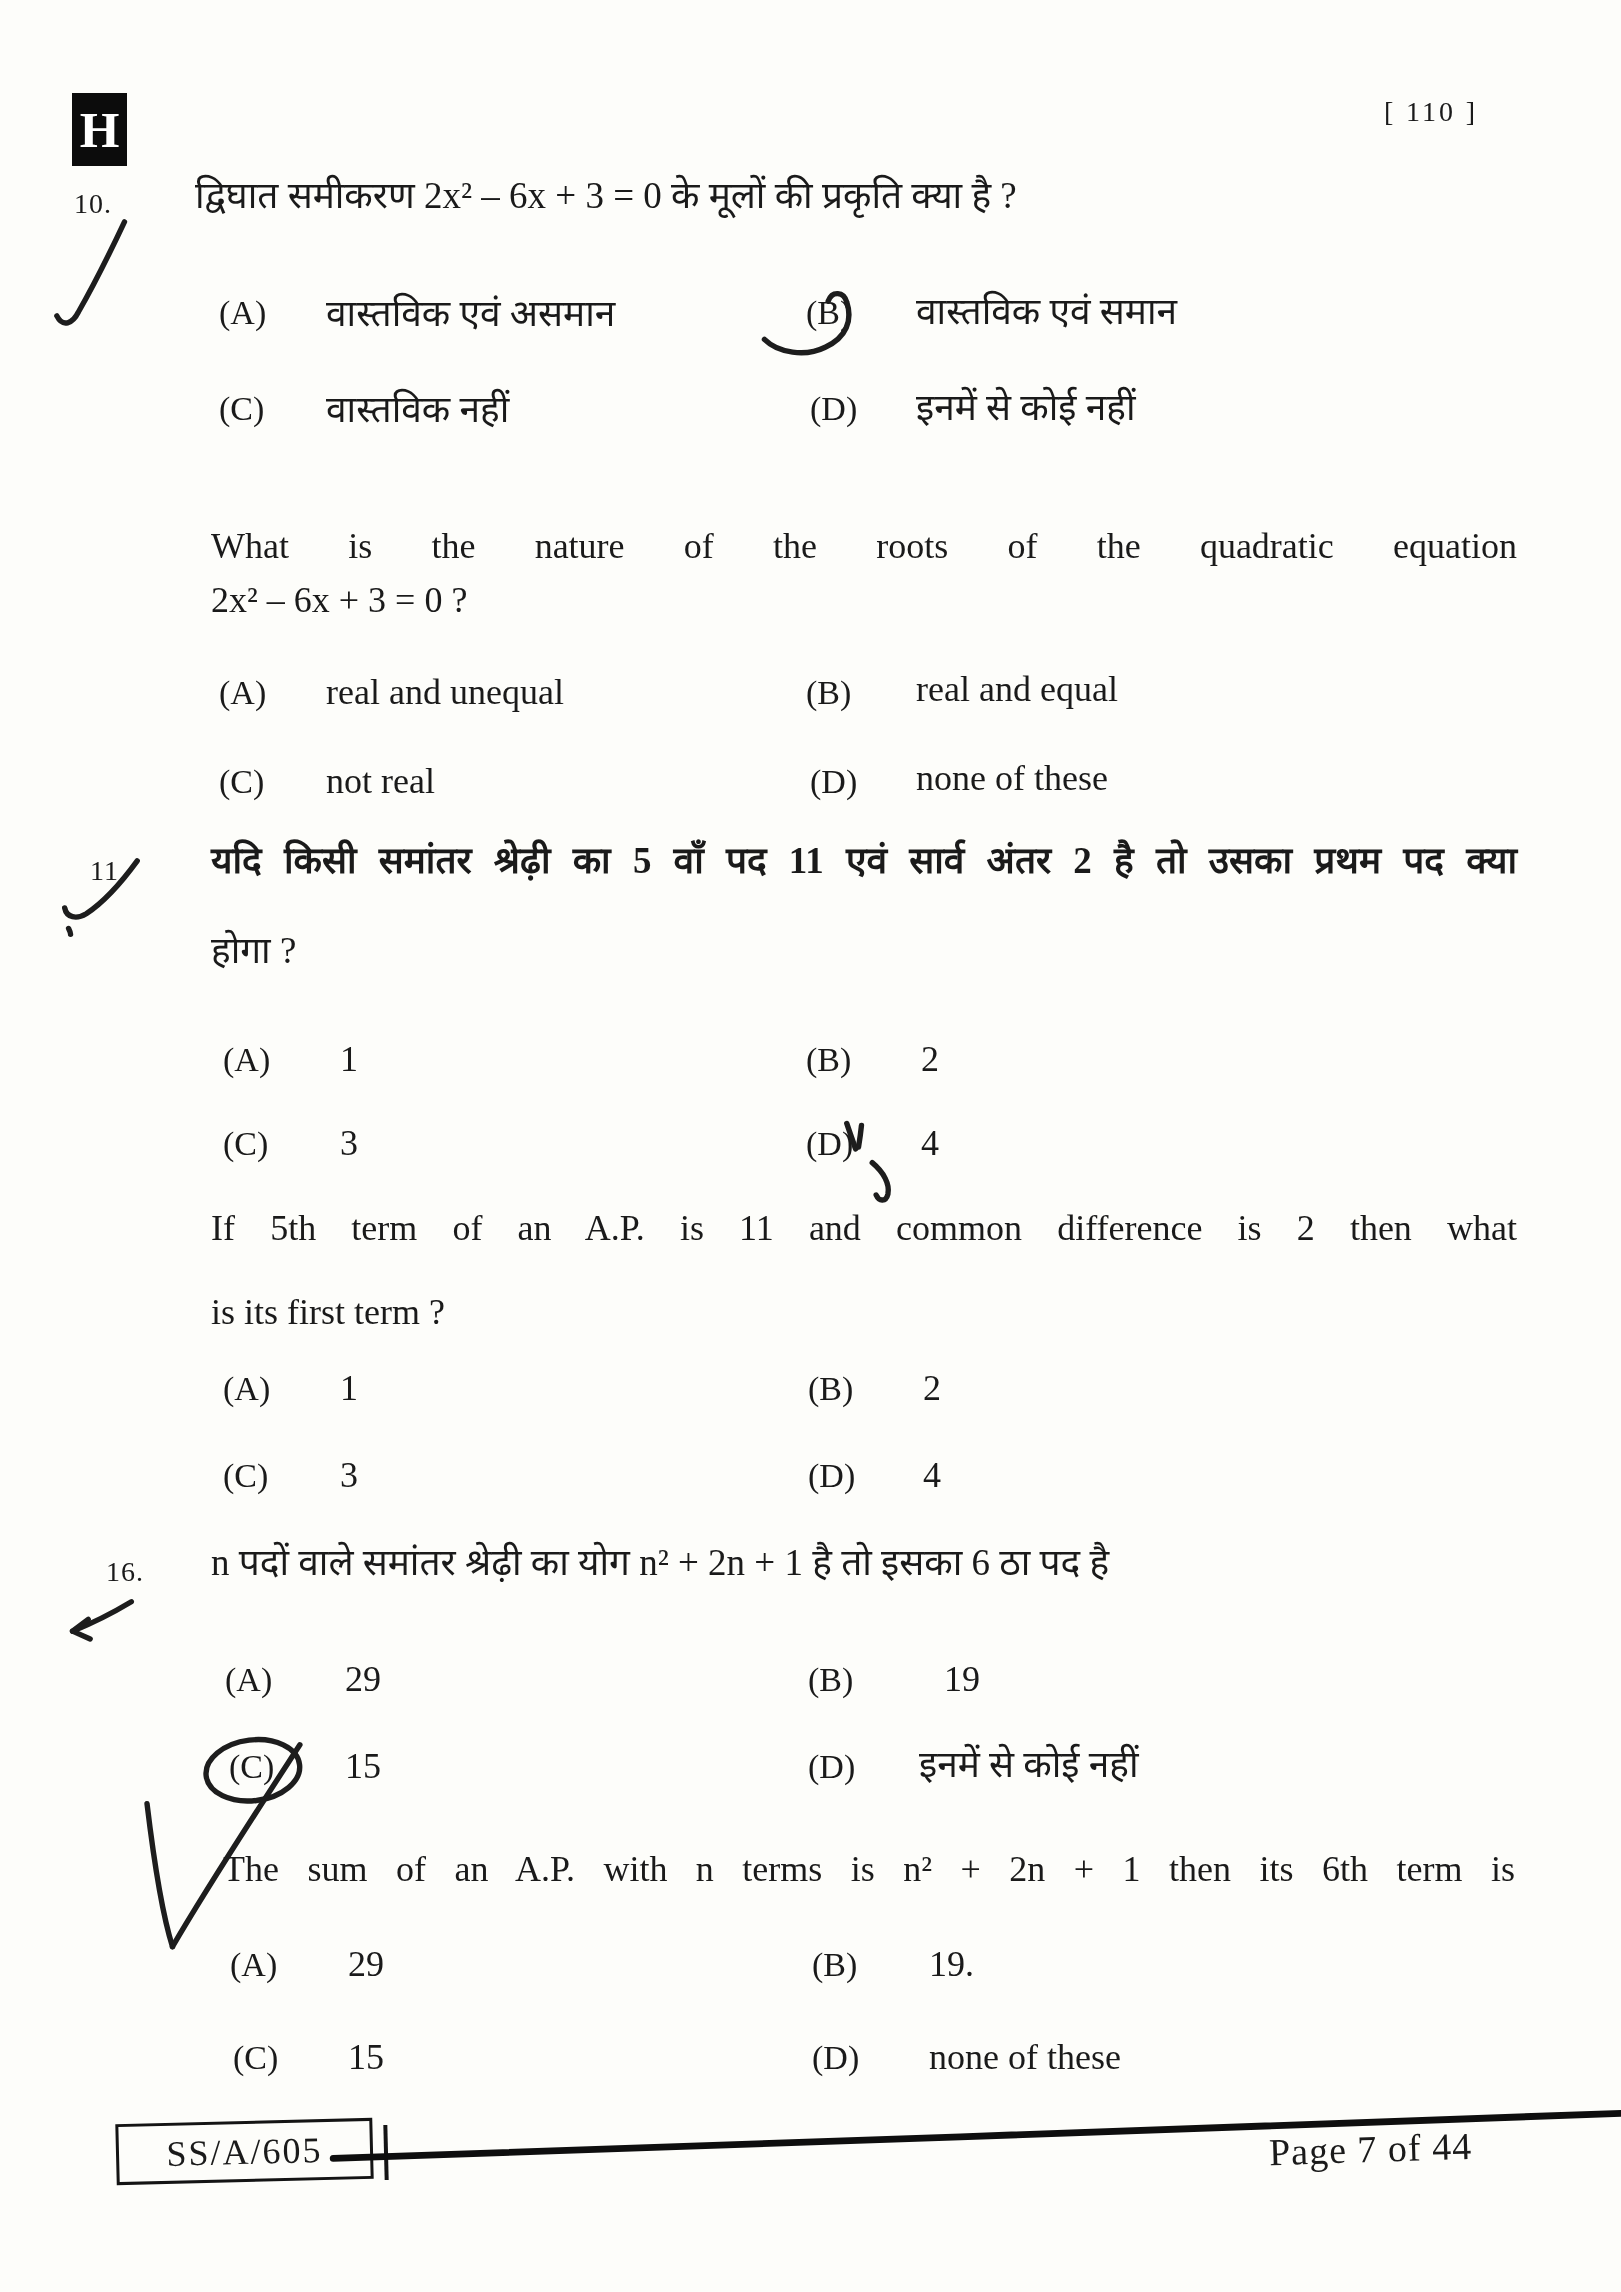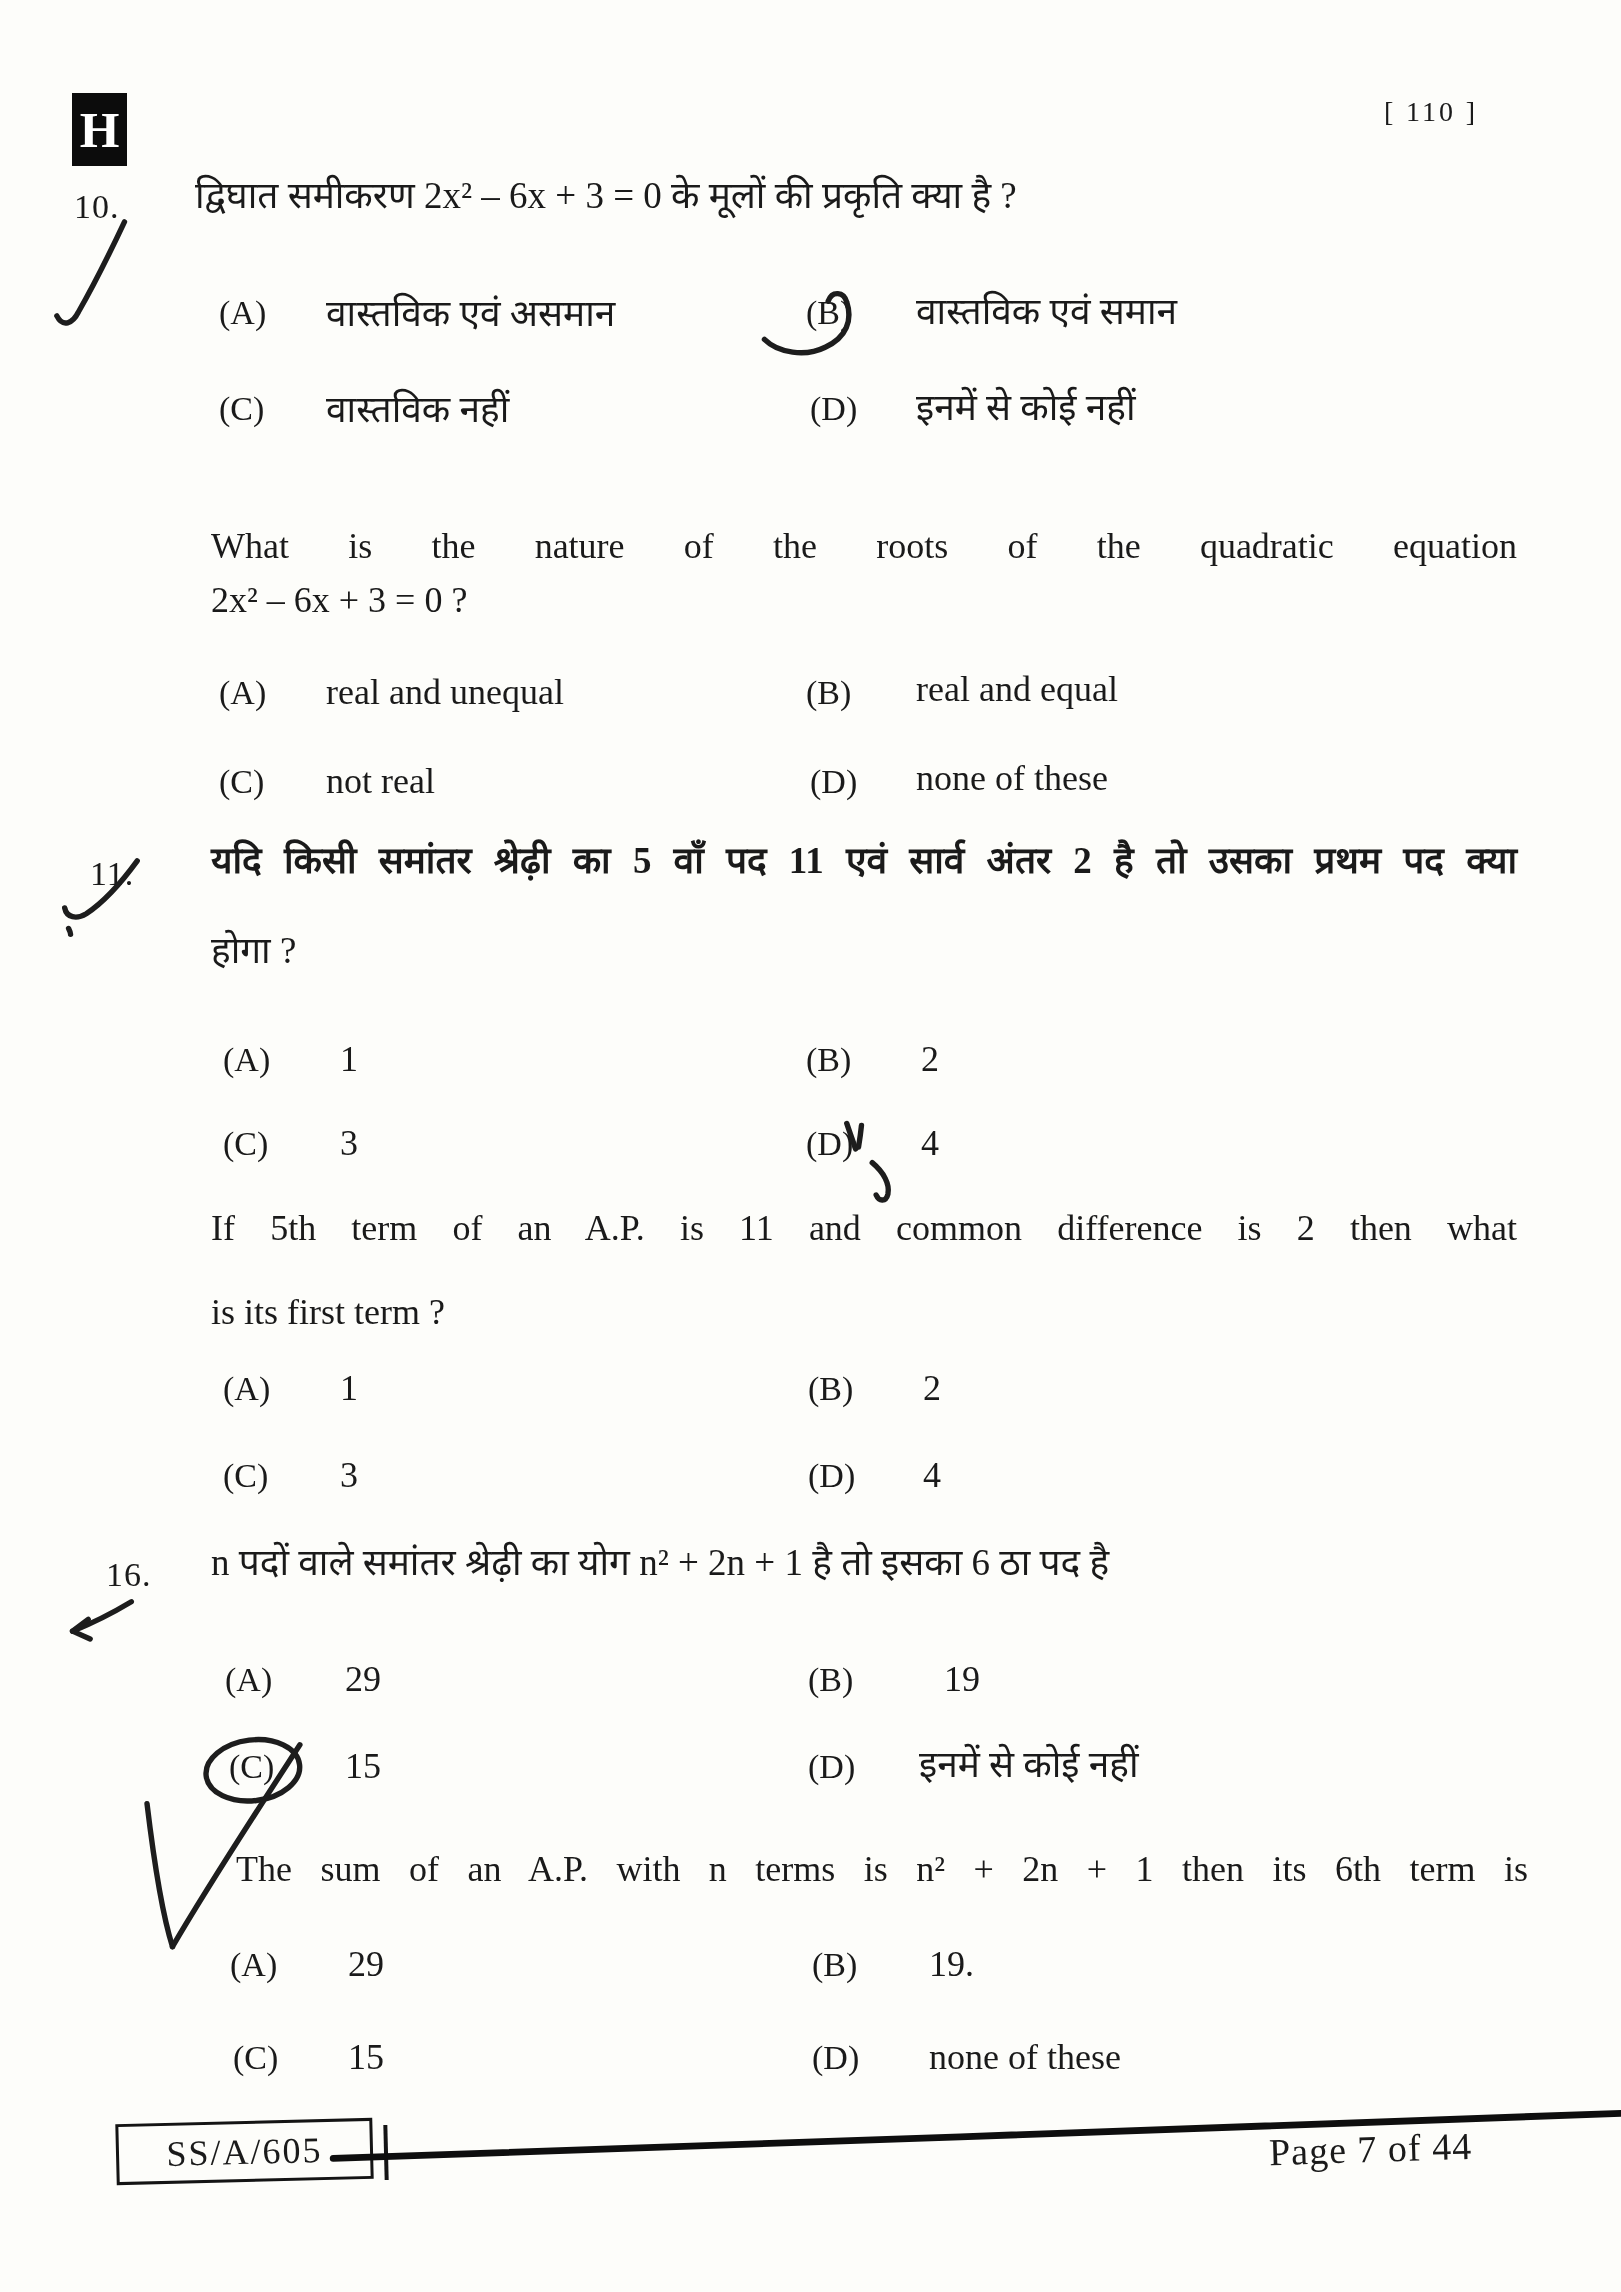--- a/index.html
+++ b/index.html
@@ -5,21 +5,21 @@
   html,body { margin:0; padding:0; background:#9a9a9a; }
   .page {
     position:relative; width:1621px; height:2293px;
     background:#fdfdfa;
     font-family:"Liberation Serif", "DejaVu Serif", serif;
     color:#1a1a1a; overflow:hidden;
   }
   .abs { position:absolute; white-space:nowrap; }
   .hi  { font-size:37px; line-height:1.2; }
   .en  { font-size:36px; line-height:1.25; }
-  .qnum { font-size:34px; letter-spacing:1px; }
+  .qnum { font-size:28px; letter-spacing:1px; }
   .opt-label { font-size:34px; }
   .opt-text-hi { font-size:37px; }
   .opt-text-en { font-size:36px; }
   .fill { display:block; width:1306px; white-space:normal;
           text-align:justify; text-align-last:justify; }
   .h-badge {
     position:absolute; left:72px; top:93px; width:55px; height:73px;
     background:#0c0c0c; color:#ffffff; font-weight:bold; font-size:51px;
     display:flex; align-items:center; justify-content:center;
   }
@@ -108,21 +108,21 @@
 
     <span class="abs opt-label" style="left:225px; top:1661px;">(A)</span>
     <span class="abs opt-text-en" style="left:345px; top:1658px;">29</span>
     <span class="abs opt-label" style="left:808px; top:1661px;">(B)</span>
     <span class="abs opt-text-en" style="left:944px; top:1658px;">19</span>
     <span class="abs opt-label" style="left:229px; top:1748px;">(C)</span>
     <span class="abs opt-text-en" style="left:345px; top:1745px;">15</span>
     <span class="abs opt-label" style="left:808px; top:1748px;">(D)</span>
     <span class="abs opt-text-hi" style="left:919px; top:1737px;">इनमें से कोई नहीं</span>
 
-    <span class="abs en fill" style="left:223px; top:1847px; width:1292px;margin-left:13px;">The sum of an A.P. with n terms is n² + 2n + 1 then its 6th term is</span>
+    <span class="abs en fill" style="left:223px; top:1847px; width:1292px;">The sum of an A.P. with n terms is n² + 2n + 1 then its 6th term is</span>
 
     <span class="abs opt-label" style="left:230px; top:1946px;">(A)</span>
     <span class="abs opt-text-en" style="left:348px; top:1943px;">29</span>
     <span class="abs opt-label" style="left:812px; top:1946px;">(B)</span>
     <span class="abs opt-text-en" style="left:929px; top:1943px;">19.</span>
     <span class="abs opt-label" style="left:233px; top:2039px;">(C)</span>
     <span class="abs opt-text-en" style="left:348px; top:2036px;">15</span>
     <span class="abs opt-label" style="left:812px; top:2039px;">(D)</span>
     <span class="abs opt-text-en" style="left:929px; top:2036px;">none of these</span>
   </div>

